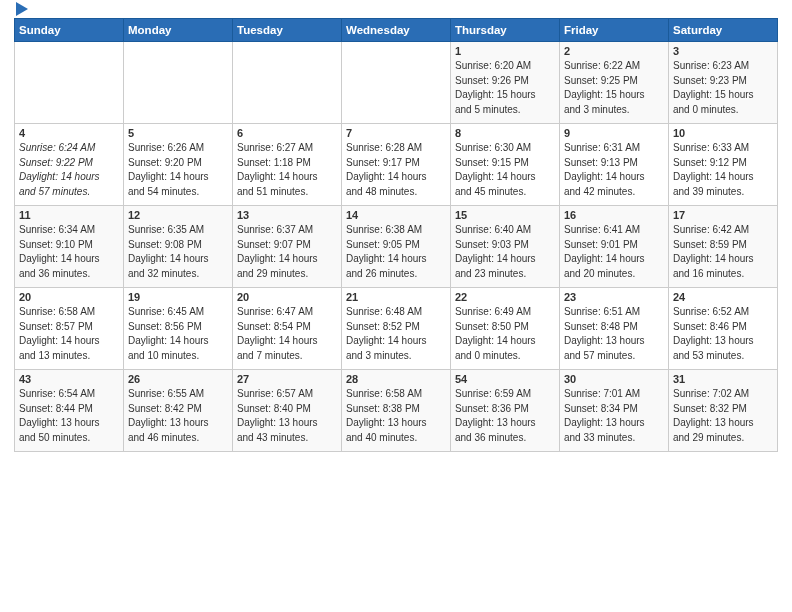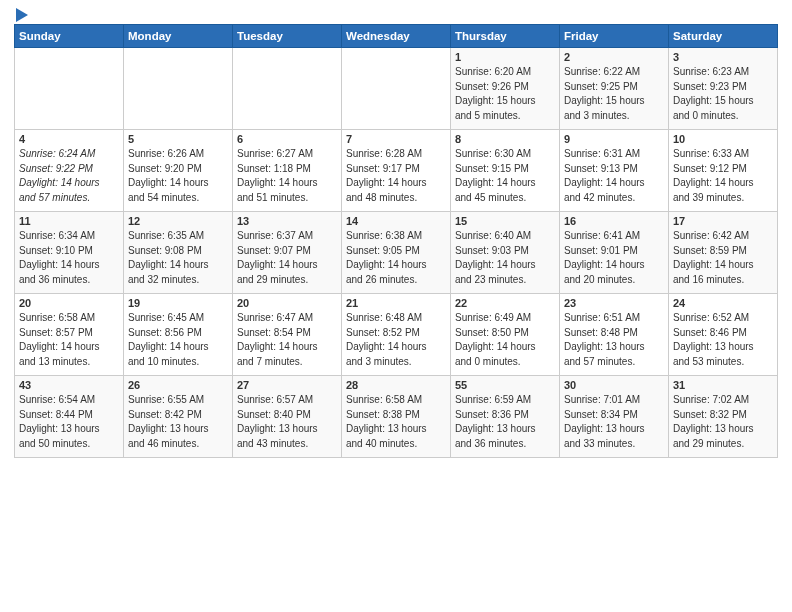--- a/index.html
+++ b/index.html
@@ -5,21 +5,21 @@
     * { margin: 0; padding: 0; box-sizing: border-box; }
     body {
       font-family: Arial, sans-serif;
       background: #fff;
       width: 792px;
       height: 612px;
       overflow: hidden;
     }
     .container {
       width: 792px;
-      padding: 8px 14px 8px 14px;
+      padding: 2px 14px 8px 14px;
     }
     .header-row {
       display: flex;
       justify-content: space-between;
       align-items: flex-start;
       margin-bottom: 6px;
     }
     .logo {
       display: flex;
       flex-direction: column;
@@ -323,21 +323,21 @@
 and 43 minutes.</div>
           </td>
           <td>
             <span class="day-num">28</span>
             <div class="day-info" style="white-space: pre-line;">Sunrise: 6:58 AM
 Sunset: 8:38 PM
 Daylight: 13 hours
 and 40 minutes.</div>
           </td>
           <td>
-            <span class="day-num">55</span>
+            <span class="day-num">54</span>
             <div class="day-info" style="white-space: pre-line;">Sunrise: 6:59 AM
 Sunset: 8:36 PM
 Daylight: 13 hours
 and 36 minutes.</div>
           </td>
           <td>
             <span class="day-num">30</span>
             <div class="day-info" style="white-space: pre-line;">Sunrise: 7:01 AM
 Sunset: 8:34 PM
 Daylight: 13 hours

